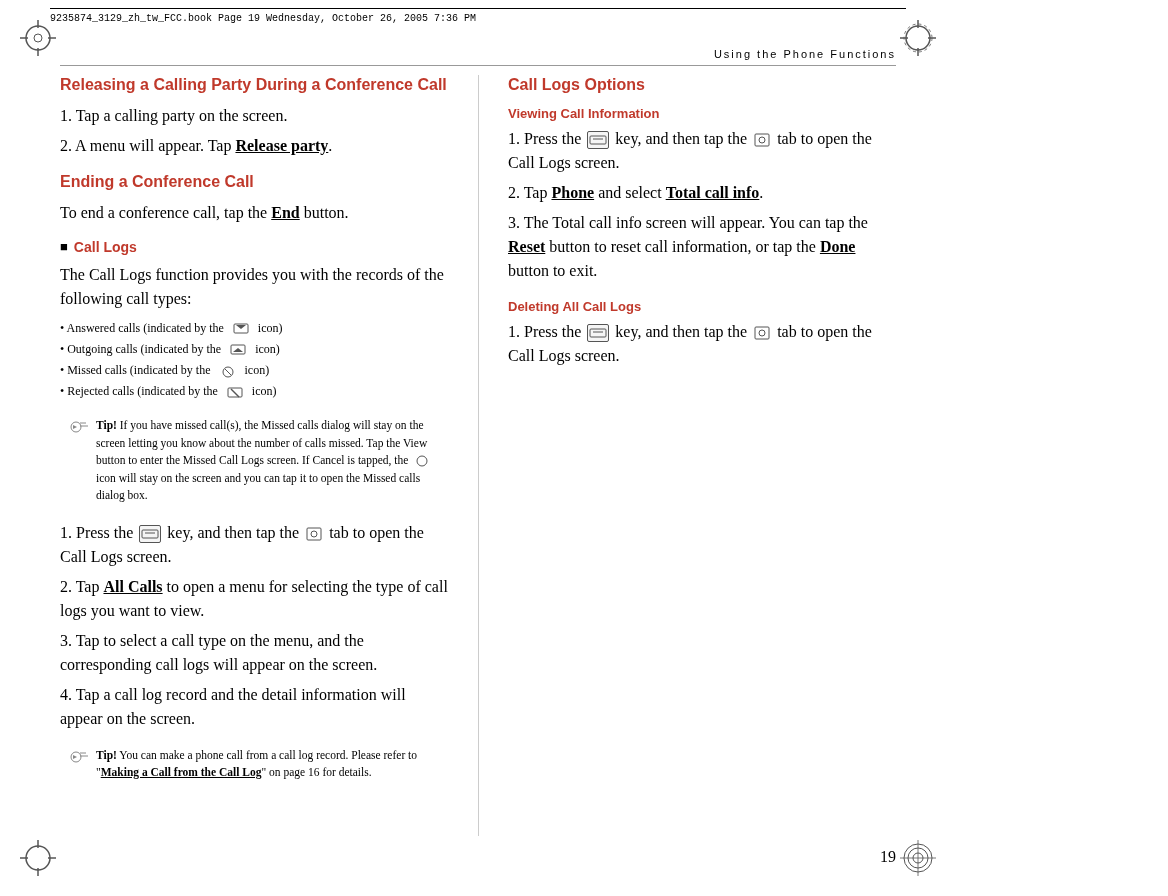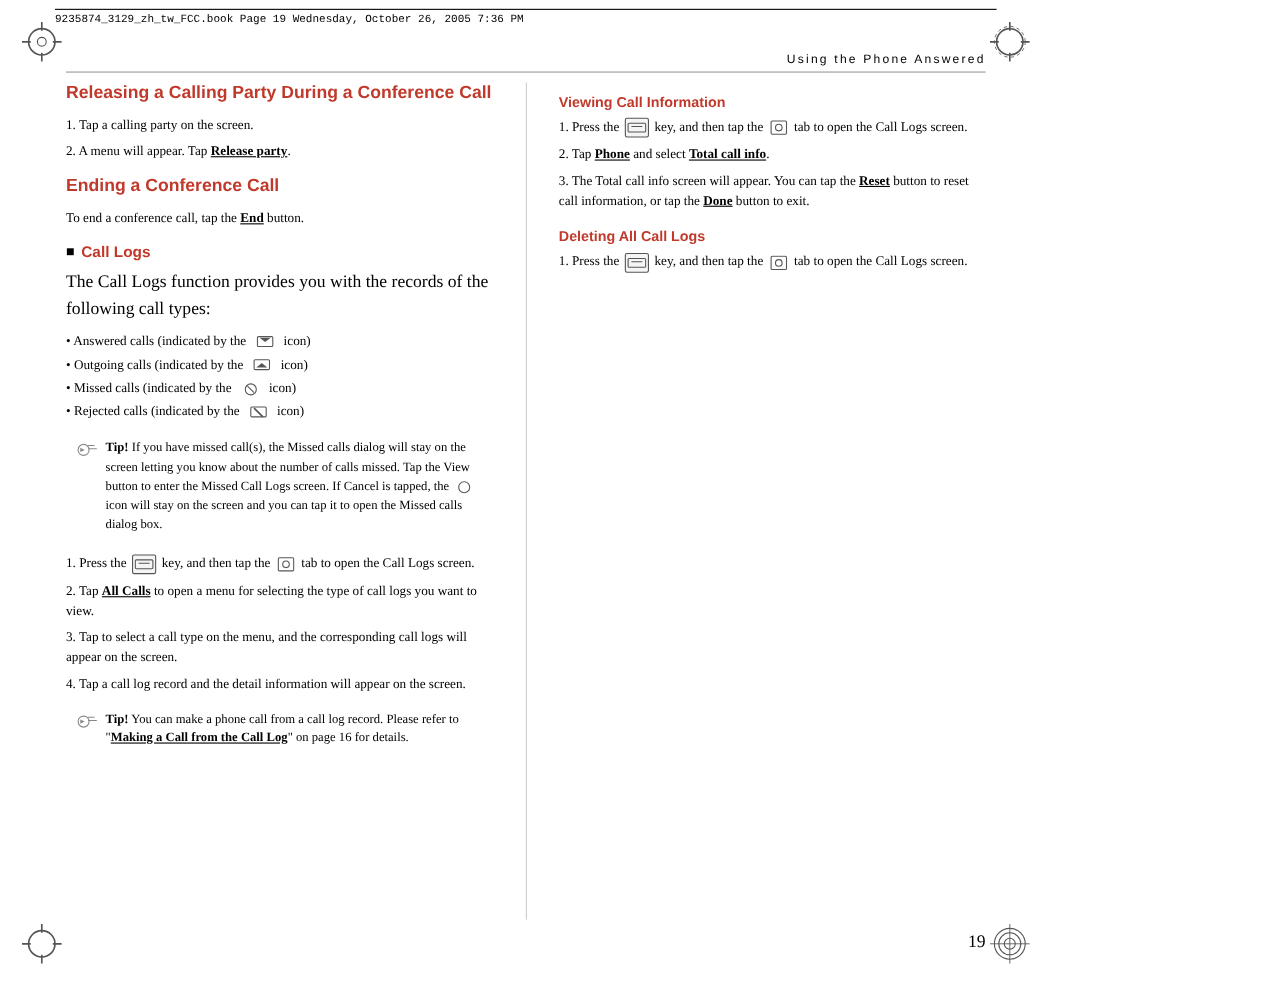--- a/index.html
+++ b/index.html
@@ -109,21 +109,21 @@
     }
 
     p.body-text {
       font-size: 16px;
       line-height: 1.5;
       margin-bottom: 8px;
       color: #000;
     }
 
     .step {
-      font-size: 12px;
+      font-size: 16px;
       line-height: 1.5;
       margin-bottom: 6px;
       color: #000;
     }
 
     .step .bold {
       font-weight: bold;
     }
 
     .bold { font-weight: bold; }
@@ -240,21 +240,21 @@
   <div class="crosshair crosshair-br">
     <svg viewBox="0 0 40 40">
       <circle cx="20" cy="20" r="14" fill="none" stroke="#555" stroke-width="1"></circle>
       <circle cx="20" cy="20" r="10" fill="none" stroke="#555" stroke-width="1"></circle>
       <circle cx="20" cy="20" r="5" fill="none" stroke="#555" stroke-width="1"></circle>
       <line x1="20" y1="2" x2="20" y2="38" stroke="#555" stroke-width="0.8"></line>
       <line x1="2" y1="20" x2="38" y2="20" stroke="#555" stroke-width="0.8"></line>
     </svg>
   </div>
 
-  <div class="page-header">Using the Phone Answered</div>
+  <div class="page-header">Using the Phone Functions</div>
 
   <div style="position:absolute; top:65px; left:60px; right:60px; height:1px; background:#999;"></div>
 
   <div class="content-area">
 
     <div class="left-column">
 
       <h2 class="section-title">
         Releasing a Calling Party During a Conference Call
       </h2>
@@ -361,20 +361,21 @@
         </span>
         <span class="tip-content">
           <span class="tip-bold">Tip!</span> You can make a phone call from a call log record. Please refer to "<span class="bold underline">Making a Call from the Call Log</span>" on page 16 for details.
         </span>
       </div>
 
     </div>
 
     <div class="right-column">
 
+      <h2 class="section-title">Call Logs Options</h2>
 
       <h3 class="subsection-title">Viewing Call Information</h3>
 
       <p class="step">1. Press the 
         <span class="inline-icon">
           <svg width="18" height="12" viewBox="0 0 18 12">
               <rect x="1" y="2" width="16" height="8" rx="1" fill="none" stroke="#555" stroke-width="1"></rect>
               <line x1="4" y1="5" x2="14" y2="5" stroke="#555" stroke-width="1"></line>
             </svg>
         </span> key, and then tap the 

